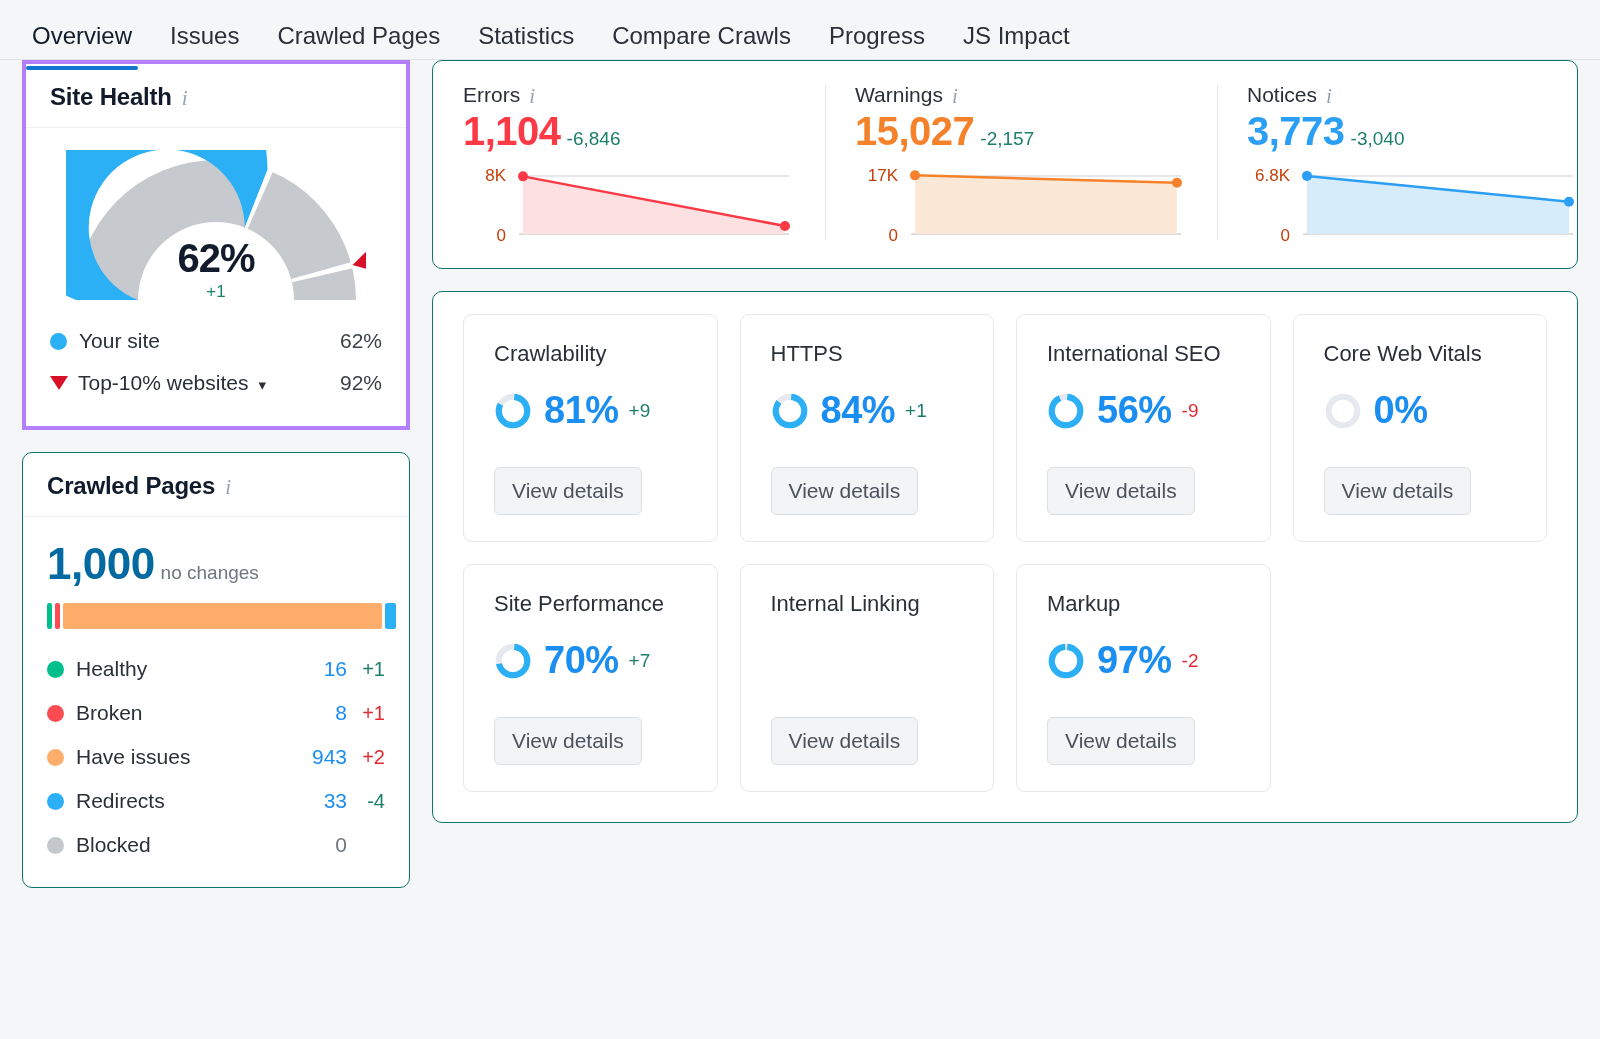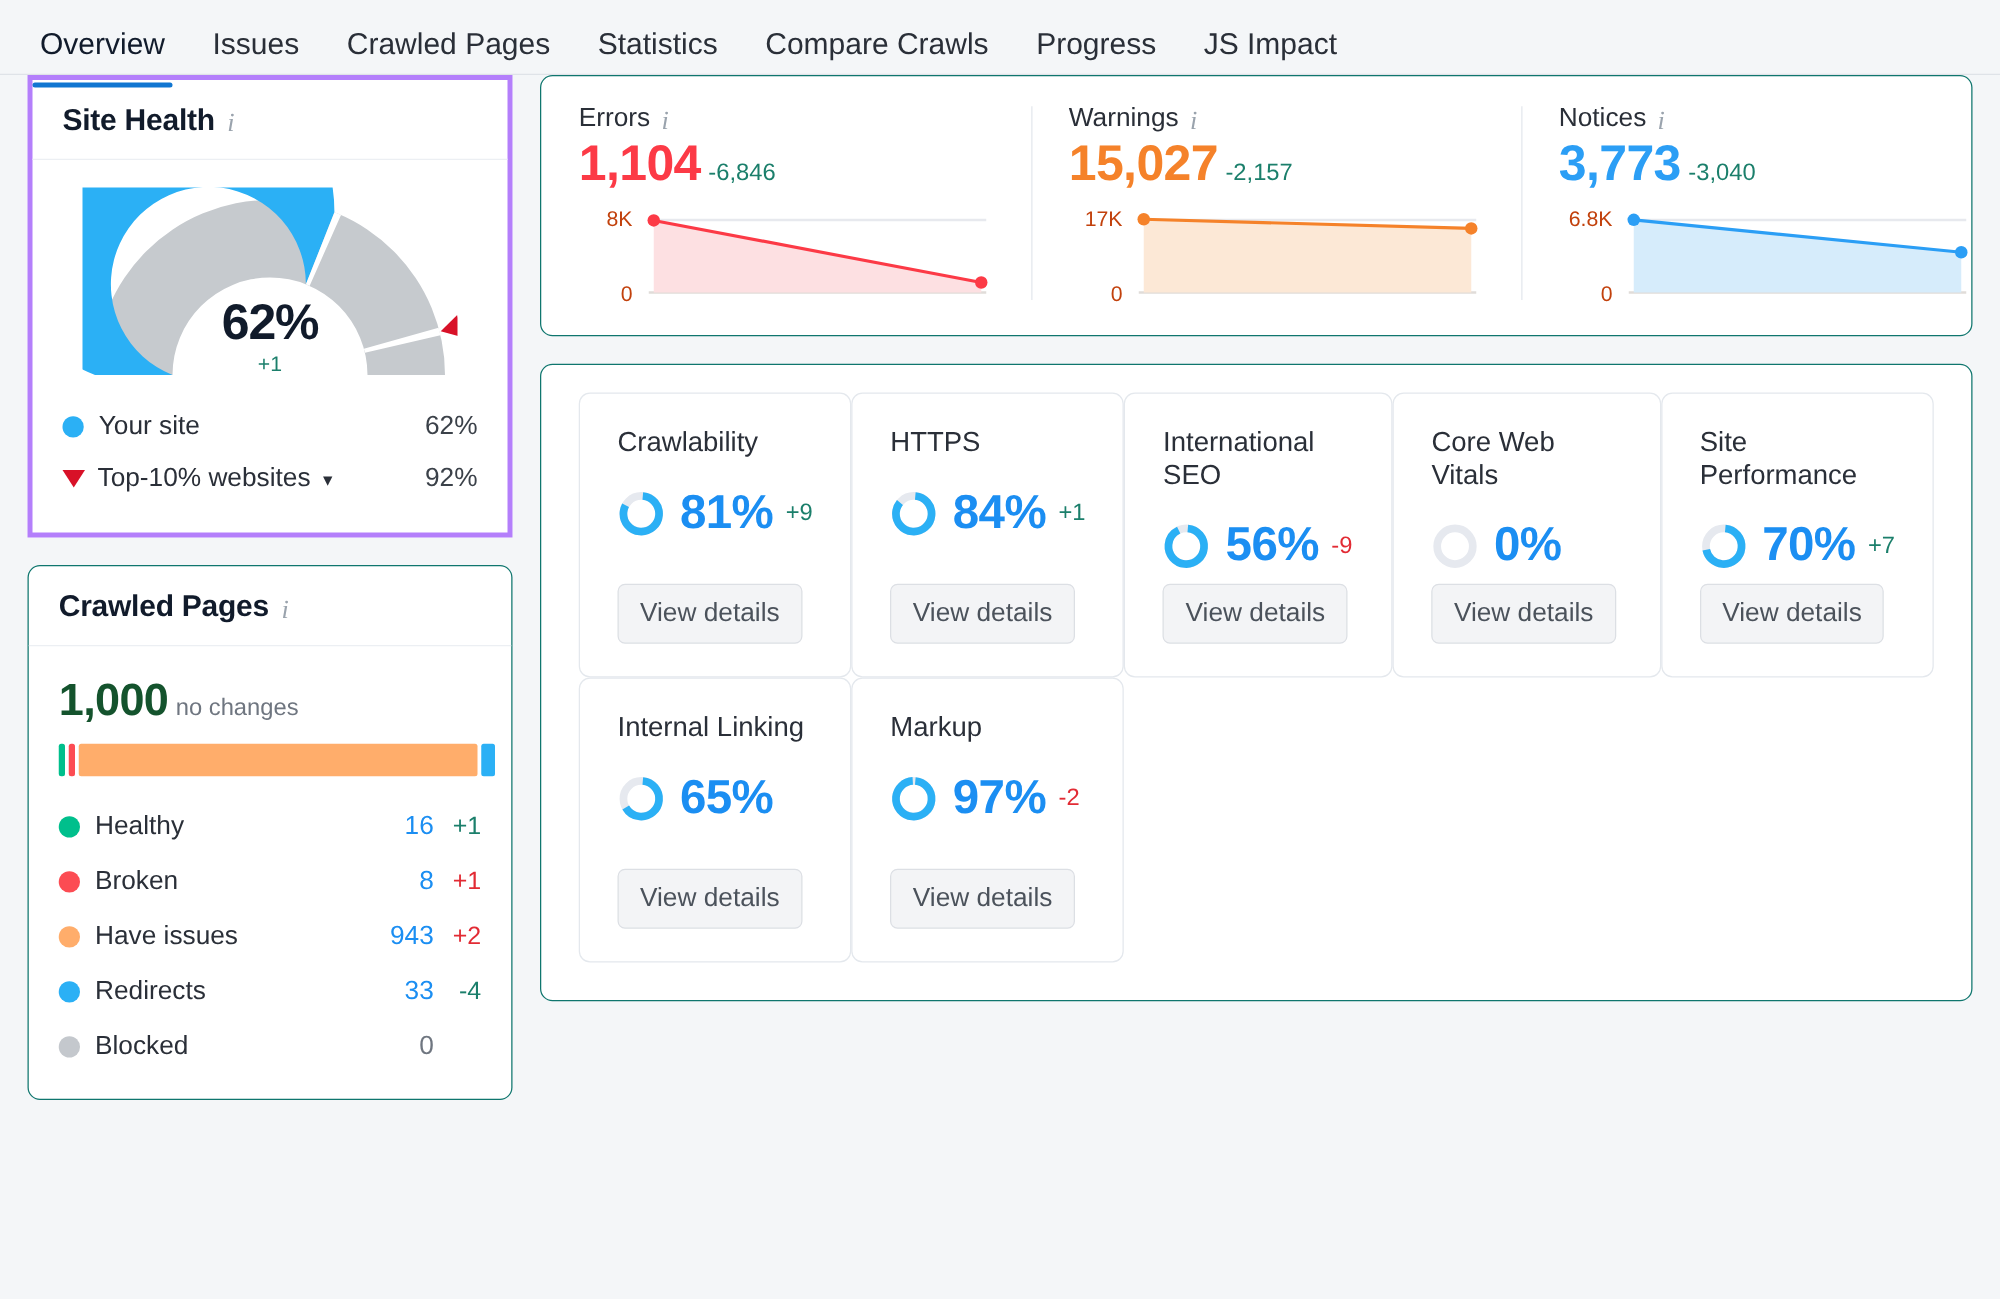--- a/index.html
+++ b/index.html
@@ -118,21 +118,21 @@
     margin-right: 10px; flex: 0 0 auto;
   }
   .chev {
     margin-left: 10px; color: #2a2f38; font-size: 15px;
     cursor: pointer;
   }
 
   
   .crawled { margin-top: 22px; }
   .crawled-body { padding: 22px 24px 20px 24px; }
-  .big-num { font-size: 36px; font-weight: bold; color: #14532d; letter-spacing: -0.5px; }
+  .big-num { font-size: 44px; font-weight: bold; color: #0369a1; letter-spacing: -0.5px; }
   .big-num-sub { font-size: 19px; color: #6f7680; font-weight: normal; margin-left: 6px; }
   .stackbar {
     display: flex; gap: 3px; height: 26px; margin: 14px 0 18px 0;
   }
   .stackbar > div { border-radius: 2px; }
 
   .cp-row {
     display: flex; align-items: center;
     font-size: 21px; padding: 10px 0;
   }
@@ -166,21 +166,22 @@
     padding-right: 9px;
   }
   .spark-axis .top { position: absolute; right: 9px; top: -2px; }
   .spark-axis .bot { position: absolute; right: 9px; bottom: -4px; }
   .spark-chart { flex: 1 1 auto; height: 74px; }
 
   
   .thematic { margin-top: 22px; }
   .thematic-grid {
     display: grid;
-    grid-template-columns: repeat(5, 1fr);
+    grid-template-columns: repeat(4, 1fr);
+    gap: 22px;
     padding: 22px 30px 30px 30px;
   }
   .tcard {
     border: 1px solid #e4e8ed;
     border-radius: 9px;
     padding: 26px 30px 26px 30px;
     background: #fff;
     min-height: 228px;
     display: flex; flex-direction: column;
   }
@@ -430,27 +431,20 @@
                 <circle cx="20" cy="20" r="15" fill="none" stroke="#e6e9ef" stroke-width="6.5"></circle>
                 <circle cx="20" cy="20" r="15" fill="none" stroke="#2bb0f5" stroke-width="6.5" stroke-linecap="butt" stroke-dasharray="65.97344572538566 94.24777960769379" transform="rotate(-85 20 20)"></circle>
               </svg>
               <span class="tcard-pct">70%</span>
               <span class="tcard-chg pos">+7</span>
             </div>
             <button class="btn">View details</button>
           </div>
           <div class="tcard">
             <div class="tcard-title">Internal Linking</div>
-            <div class="tcard-row">
-              <svg class="ring" viewBox="0 0 40 40">
-                <circle cx="20" cy="20" r="15" fill="none" stroke="#e6e9ef" stroke-width="6.5"></circle>
-                <circle cx="20" cy="20" r="15" fill="none" stroke="#2bb0f5" stroke-width="6.5" stroke-linecap="butt" stroke-dasharray="61.26105674500096 94.24777960769379" transform="rotate(-85 20 20)"></circle>
-              </svg>
-              <span class="tcard-pct">65%</span>
-            </div>
             <button class="btn">View details</button>
           </div>
           <div class="tcard">
             <div class="tcard-title">Markup</div>
             <div class="tcard-row">
               <svg class="ring" viewBox="0 0 40 40">
                 <circle cx="20" cy="20" r="15" fill="none" stroke="#e6e9ef" stroke-width="6.5"></circle>
                 <circle cx="20" cy="20" r="15" fill="none" stroke="#2bb0f5" stroke-width="6.5" stroke-linecap="butt" stroke-dasharray="91.42034621946297 94.24777960769379" transform="rotate(-85 20 20)"></circle>
               </svg>
               <span class="tcard-pct">97%</span>

